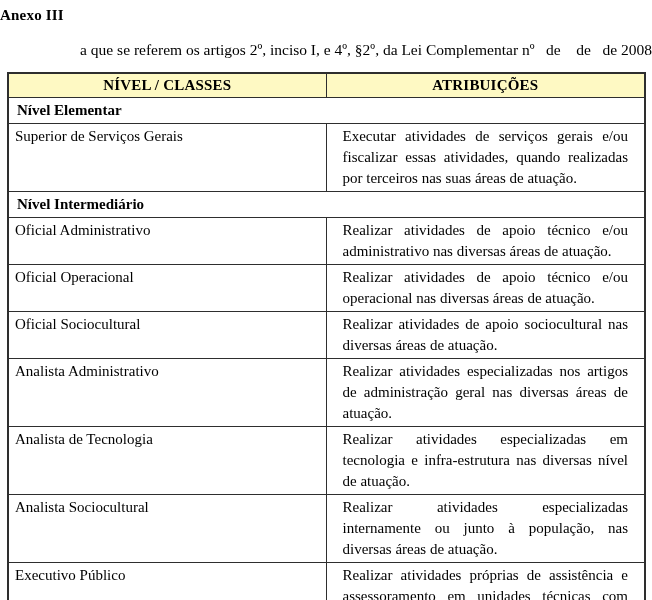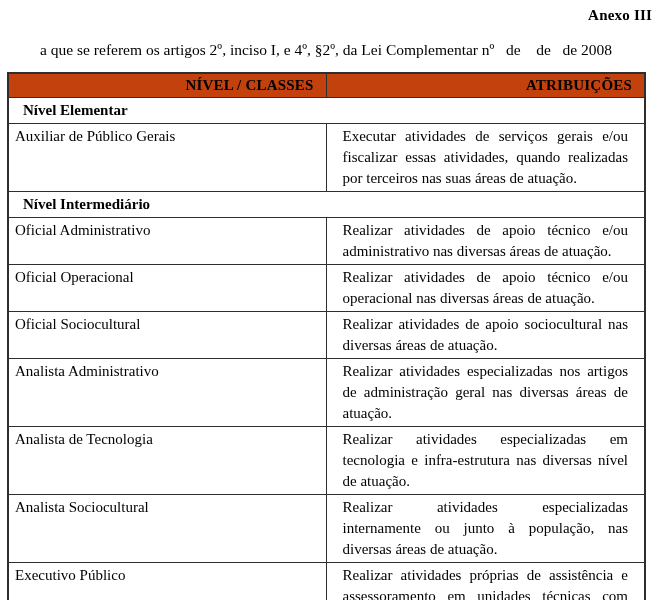--- a/index.html
+++ b/index.html
@@ -11,55 +11,55 @@
     width: 652px;
     height: 600px;
     font-family: "Liberation Serif", serif;
     color: #000000;
     overflow: hidden;
   }
   .page {
     padding-top: 5px;
   }
   .doc-title {
-    text-align: right;
+    text-align: left;
     font-size: 15px;
     font-weight: bold;
     margin: 2px 0 0 0;
     letter-spacing: 0.2px;
   }
   .doc-subtitle {
-    text-align: center;
+    text-align: right;
     font-size: 15.5px;
     margin: 17px 0 13px 0;
     white-space: pre-wrap;
   }
   table.main {
     border-collapse: collapse;
     table-layout: fixed;
     width: 639px;
     margin-left: 7px;
     border: 2px solid #2e2e2e;
   }
   table.main th,
   table.main td {
     border: 1px solid #2e2e2e;
     font-size: 15px;
     overflow: hidden;
   }
   table.main th {
-    background: #c2410c;
+    background: #fef9c3;
     font-weight: bold;
-    text-align: right;
+    text-align: center;
     padding: 3px 12px;
     letter-spacing: 0.2px;
   }
   td.section {
     font-weight: bold;
-    padding: 2px 14px;
+    padding: 2px 8px;
     line-height: 21px;
     background: #ffffff;
   }
   td.classe {
     vertical-align: top;
     padding: 2px 6px;
     line-height: 21px;
   }
   td.atrib {
     vertical-align: top;
@@ -84,21 +84,21 @@
       <tr>
         <th>NÍVEL / CLASSES</th>
         <th>ATRIBUIÇÕES</th>
       </tr>
     </thead>
     <tbody id="table-body">
         <tr>
           <td colspan="2" class="section">Nível Elementar</td>
         </tr>
         <tr>
-          <td class="classe">Auxiliar de Público Gerais</td>
+          <td class="classe">Superior de Serviços Gerais</td>
           <td class="atrib">Executar atividades de serviços gerais e/ou fiscalizar essas atividades, quando realizadas por terceiros nas suas áreas de atuação.</td>
         </tr>
         <tr>
           <td colspan="2" class="section">Nível Intermediário</td>
         </tr>
         <tr>
           <td class="classe">Oficial Administrativo</td>
           <td class="atrib">Realizar atividades de apoio técnico e/ou administrativo nas diversas áreas de atuação.</td>
         </tr>
         <tr>

